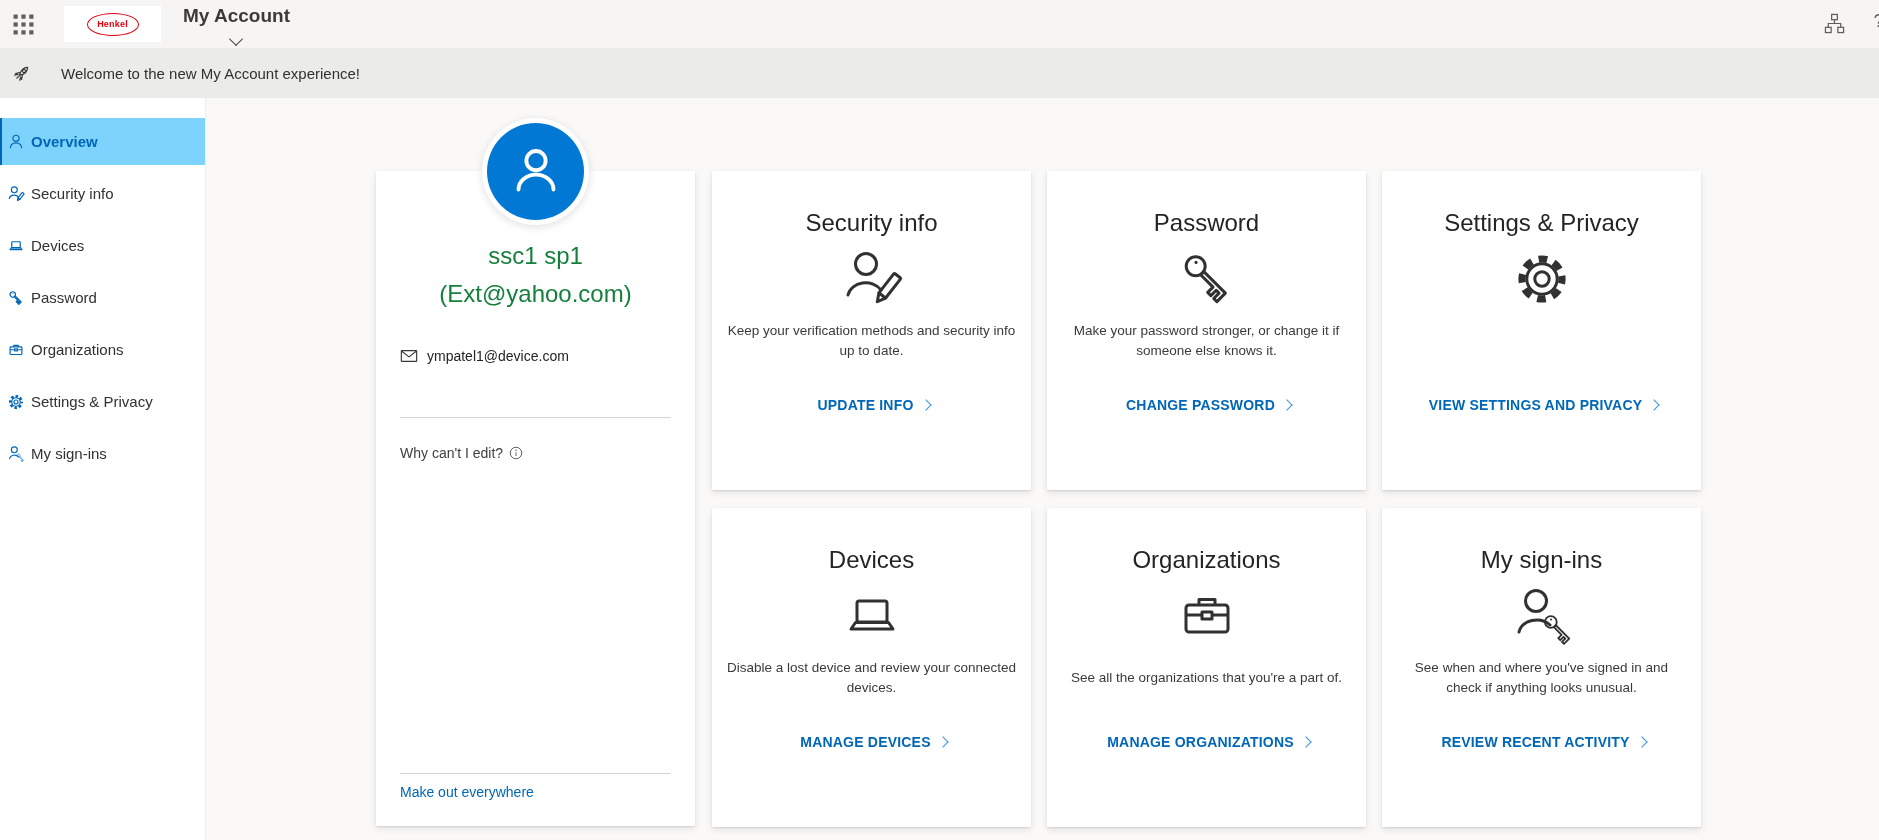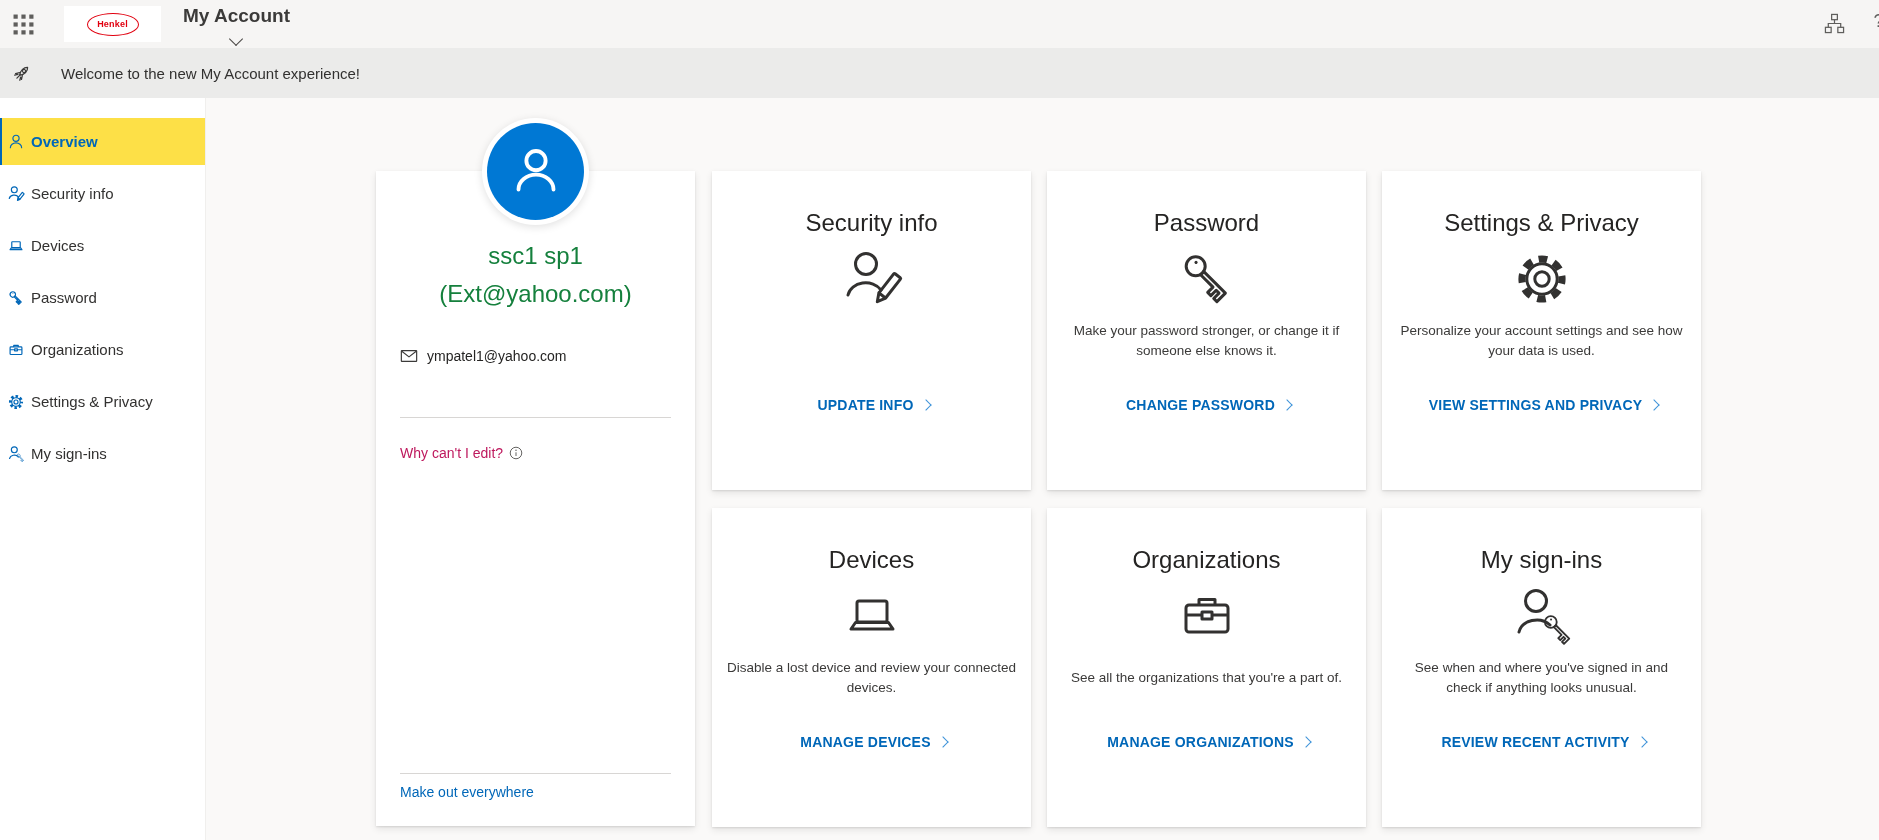--- a/index.html
+++ b/index.html
@@ -37,21 +37,21 @@
   .chev{width:7px;height:7px;border-top:1.6px solid #3e93d9;border-right:1.6px solid #3e93d9;
         transform:rotate(45deg);display:inline-block;}
   .banner-chev{position:absolute;right:-2px;top:19px;width:9px;height:9px;
                border-color:#5f5e5c;cursor:pointer;}
 
   
   .sidebar{position:absolute;left:0;top:98px;width:206px;bottom:0;background:#fff;
            border-right:1px solid #f0efed;box-sizing:border-box;padding-top:20px;}
   .side-item{display:flex;align-items:center;height:47px;margin-bottom:5px;padding-left:5px;
              gap:4px;cursor:pointer;}
-  .side-item.selected{background:#fde047;border-left:2px solid #0067b8;padding-left:3px;}
+  .side-item.selected{background:#7dd3fc;border-left:2px solid #0067b8;padding-left:3px;}
   .side-icon{width:22px;height:20px;display:flex;align-items:center;justify-content:center;}
   .ic20{width:18px;height:18px;--sw:4.2;color:#0067b8;}
   .side-label{font-size:15px;color:#323130;}
   .side-item.selected .side-label{color:#0067b8;font-weight:600;}
 
   
   .content{position:absolute;left:206px;top:98px;right:0;bottom:0;background:#faf9f8;}
   .card-shadow{background:#fff;box-shadow:0 .6px 1.8px rgba(0,0,0,.10),0 3.2px 7.2px rgba(0,0,0,.09);}
 
   
@@ -61,21 +61,21 @@
               box-shadow:0 0 0 5px #fff,0 2px 8px 5px rgba(0,0,0,.12);z-index:2;}
   .avatar-glyph{width:56px;height:56px;color:#fff;--sw:4.4;}
   .profile-name{position:absolute;top:66px;left:0;right:0;text-align:center;font-size:24px;
                 line-height:38px;color:#15803d;}
   .email-row{position:absolute;top:176px;left:24px;display:flex;align-items:center;gap:9px;
              font-size:14px;color:#252423;}
   .ic-mail{width:18px;height:18px;color:#3b3a39;}
   .divider{position:absolute;left:24px;right:24px;height:1px;background:#d8d6d4;}
   .d1{top:246px;} .d2{top:602px;}
   .why-row{position:absolute;top:274px;left:24px;display:flex;align-items:center;gap:6px;
-           font-size:14px;color:#be185d;}
+           font-size:14px;color:#404040;}
   .ic-info{width:14px;height:14px;color:#5f5e5c;cursor:pointer;}
   .signout{position:absolute;top:613px;left:24px;font-size:14px;color:#0067b8;cursor:pointer;
            text-decoration:none;}
 
   
   .cards{position:absolute;left:506px;top:73px;display:grid;
          grid-template-columns:repeat(3,319px);grid-auto-rows:319px;gap:18px 16px;}
   .card{position:relative;text-align:center;}
   .card-title{position:absolute;top:37px;left:0;right:0;margin:0;font-size:24px;font-weight:400;
               color:#252423;line-height:30px;}
@@ -305,21 +305,21 @@
 
     <section class="profile-card card-shadow">
       <div class="profile-name">
         <div>ssc1 sp1</div>
         <div>(Ext@yahoo.com)</div>
       </div>
       <div class="email-row">
         <svg class="ic-mail">
             <use href="#ic-envelope"></use>
           </svg>
-        <span>ympatel1@yahoo.com</span>
+        <span>ympatel1@device.com</span>
       </div>
       <div class="divider d1"></div>
       <div class="why-row">
         <span>Why can't I edit?</span>
         <svg class="ic-info">
             <use href="#ic-info"></use>
           </svg>
       </div>
       <div class="divider d2"></div>
       <a class="signout">Make out everywhere</a>
@@ -333,20 +333,21 @@
 
     <div class="cards">
 
         <section class="card card-shadow">
           <h2 class="card-title">Security info</h2>
           <div class="card-icon">
             <svg class="ic64">
               <use href="#ic-person-edit"></use>
             </svg>
           </div>
+          <p class="card-desc">Keep your verification methods and security info up to date.</p>
           <a class="card-action">
             <span>UPDATE INFO</span>
             <span class="chev"></span>
           </a>
         </section>
 
         <section class="card card-shadow">
           <h2 class="card-title">Password</h2>
           <div class="card-icon">
             <svg class="ic64">
@@ -360,21 +361,20 @@
           </a>
         </section>
 
         <section class="card card-shadow">
           <h2 class="card-title">Settings &amp; Privacy</h2>
           <div class="card-icon">
             <svg class="ic64">
               <use href="#ic-gear"></use>
             </svg>
           </div>
-          <p class="card-desc">Personalize your account settings and see how your data is used.</p>
           <a class="card-action">
             <span>VIEW SETTINGS AND PRIVACY</span>
             <span class="chev"></span>
           </a>
         </section>
 
         <section class="card card-shadow">
           <h2 class="card-title">Devices</h2>
           <div class="card-icon">
             <svg class="ic64">

